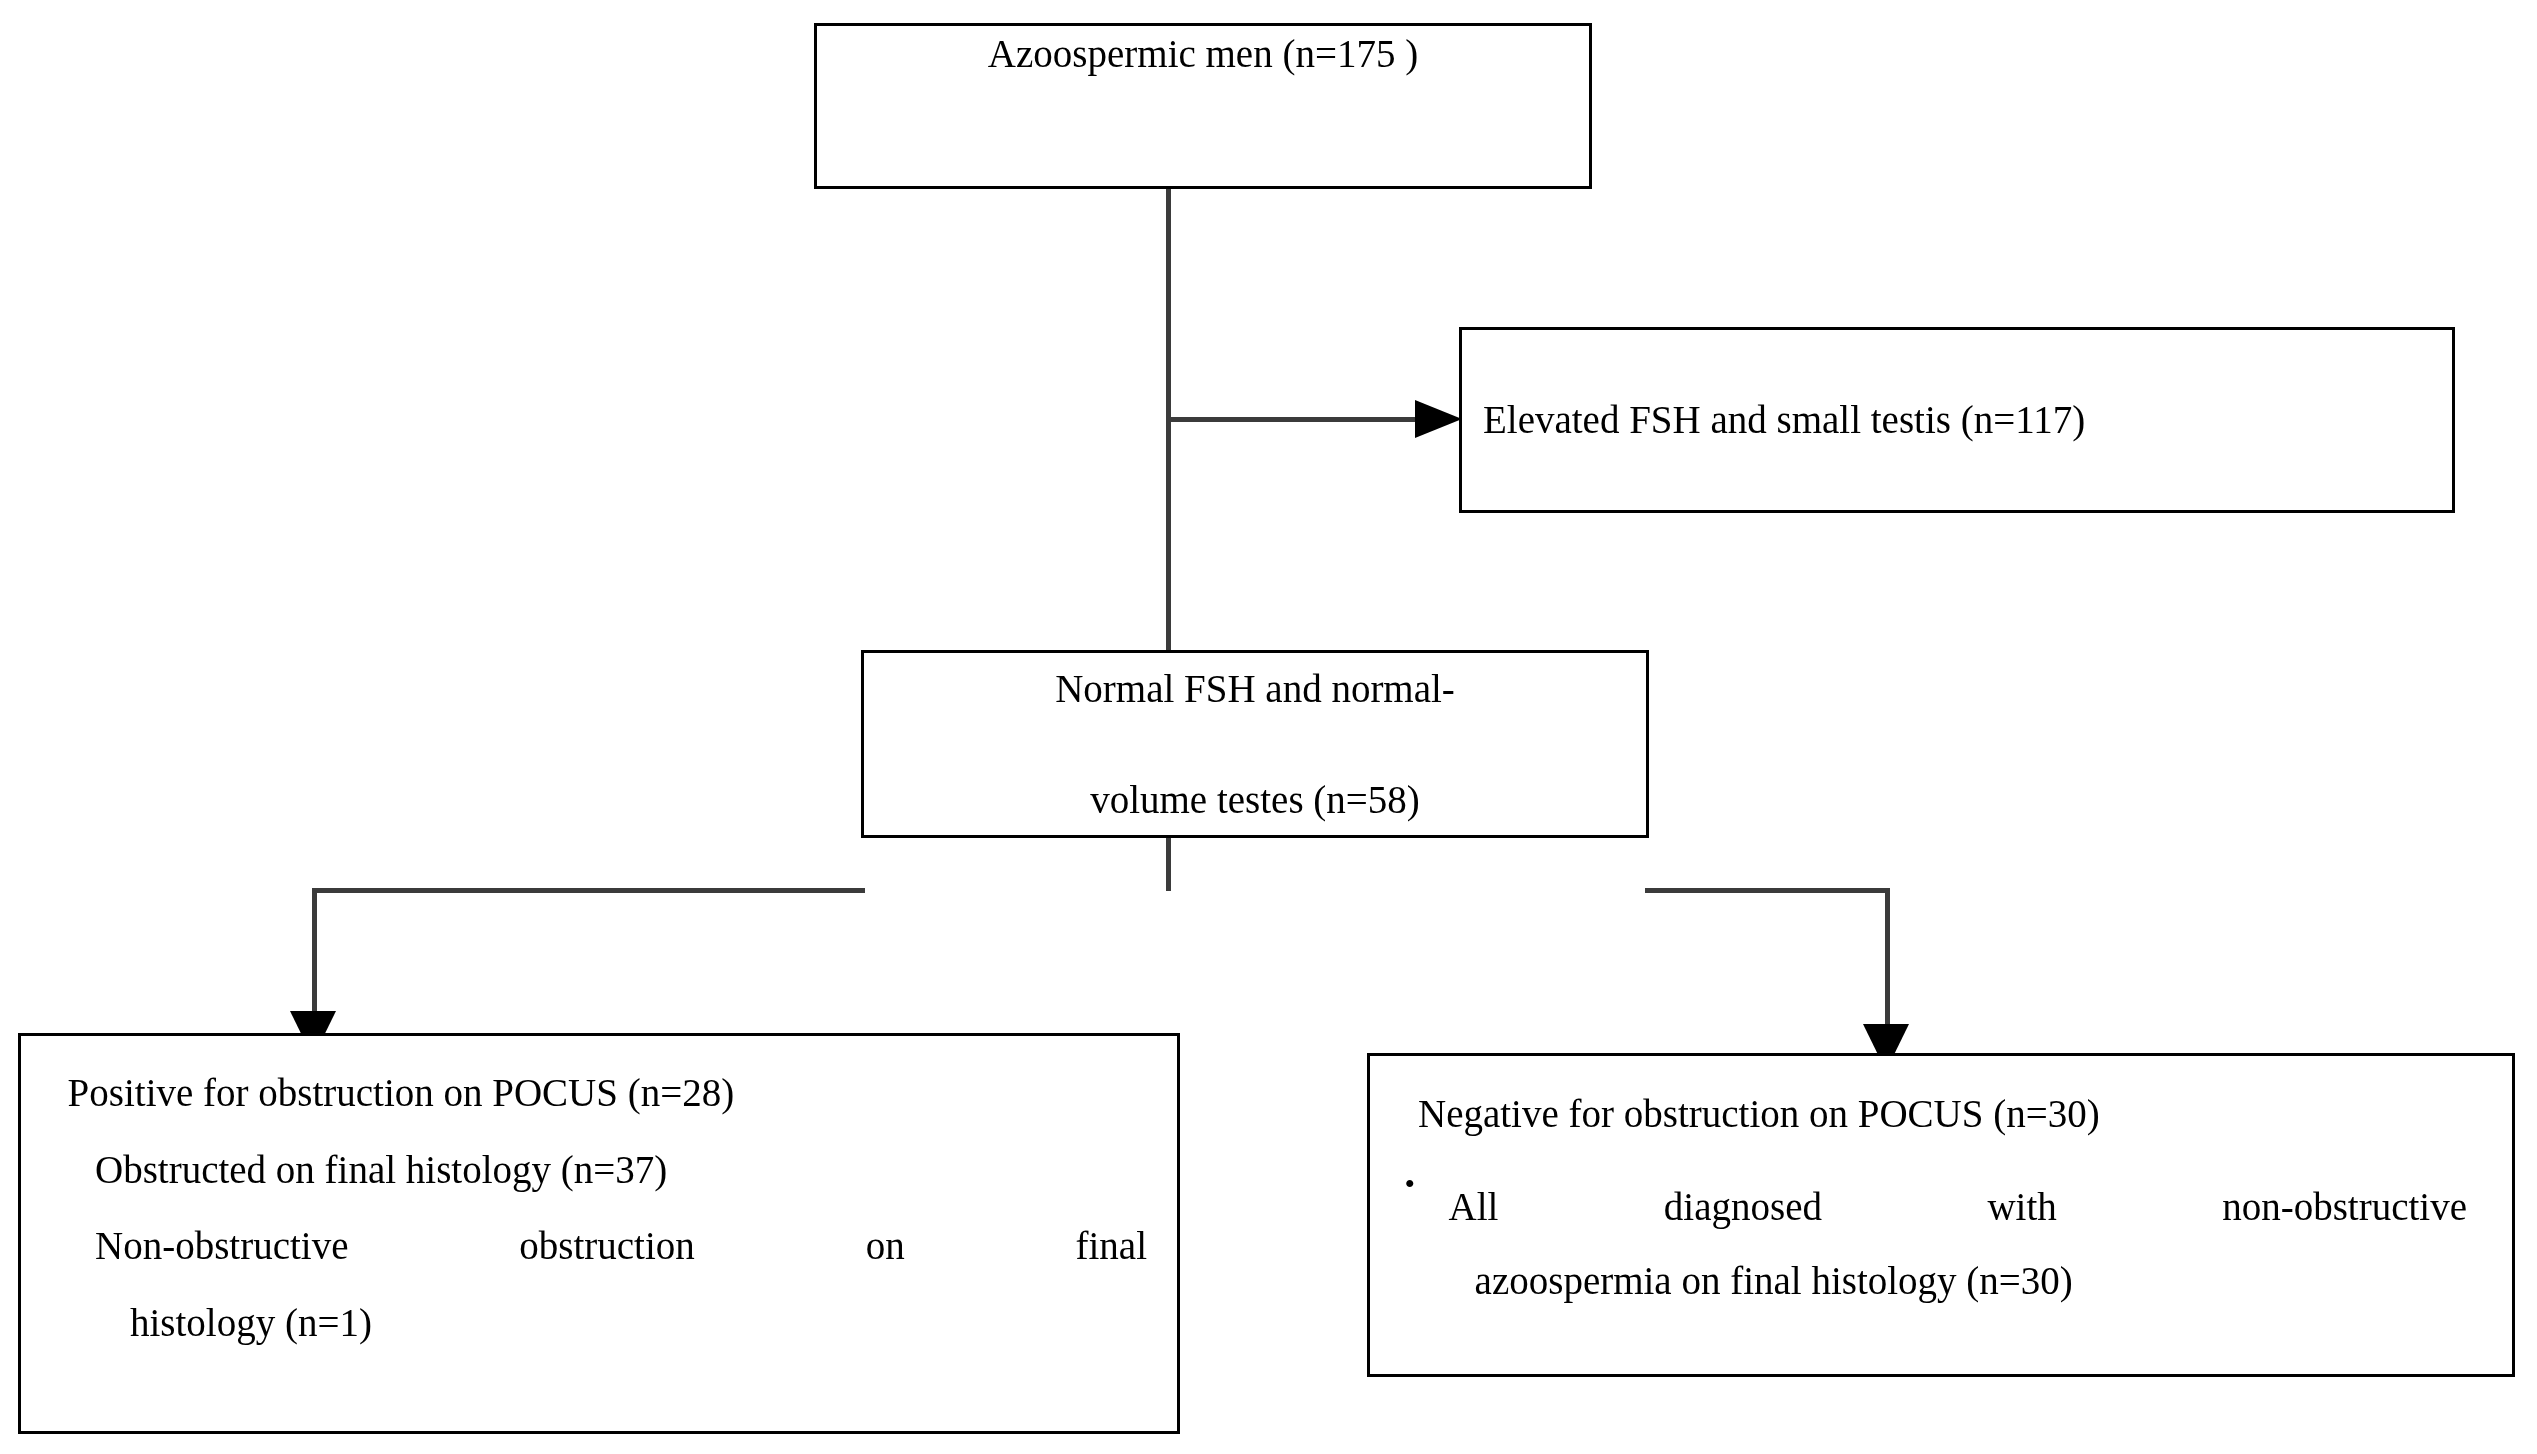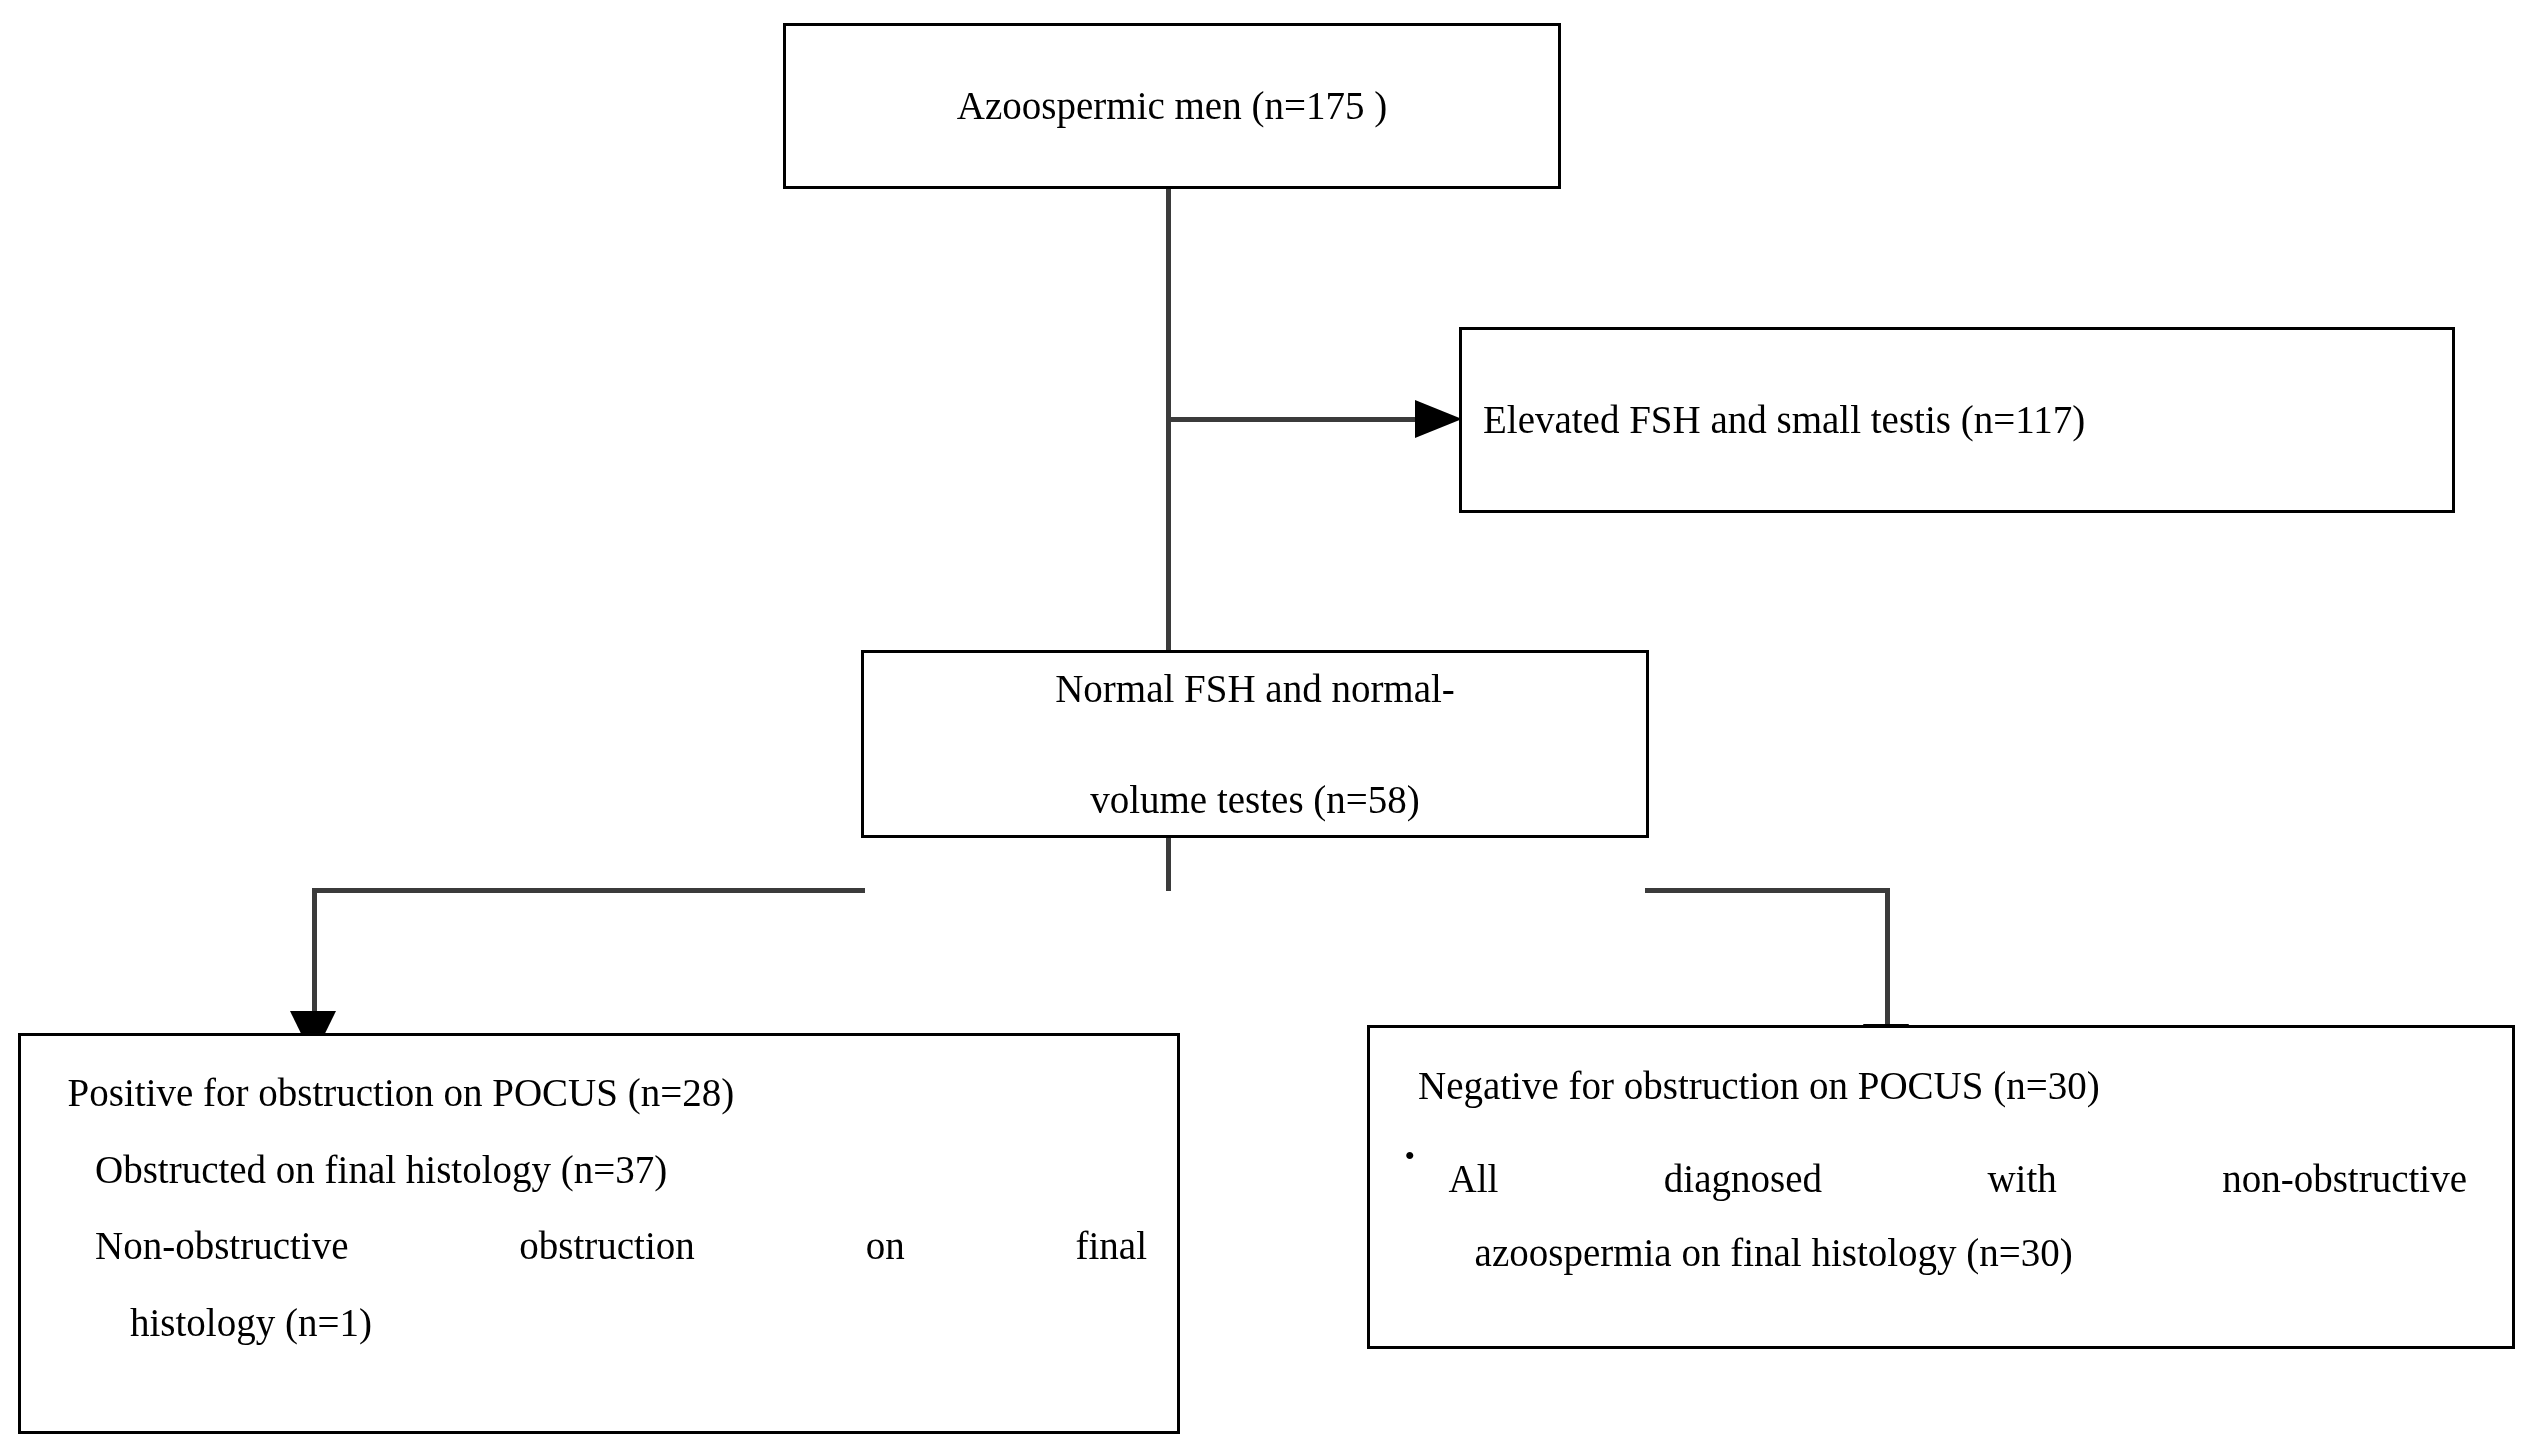--- a/index.html
+++ b/index.html
@@ -24,26 +24,26 @@
   }
   .node-text {
     font-size: 39px;
     line-height: 1.42;
     color: #000000;
     white-space: pre-wrap;
   }
 
   
   #node-root {
-    left: 783px;
+    left: 814px;
     top: 23px;
     width: 778px;
     height: 166px;
     display: flex;
-    align-items: center;
+    align-items: flex-start;
     justify-content: center;
   }
   #node-root .node-text { text-align: center; }
 
   
   #node-elevated-fsh {
     left: 1459px;
     top: 327px;
     width: 996px;
     height: 186px;
@@ -95,21 +95,21 @@
   #node-pocus-positive .line-cont {
     font-size: 39px;
     line-height: 1.30;
     margin: 26px 0 0 0;
     padding-left: 79px;
   }
 
   
   #node-pocus-negative {
     left: 1367px;
-    top: 1025px;
+    top: 1053px;
     width: 1148px;
     height: 324px;
     padding: 33px 27px 0 27px;
   }
   #node-pocus-negative .line-main {
     font-size: 39px;
     line-height: 1.30;
     margin: 0 0 24px 0;
     padding-left: 21px;
   }

